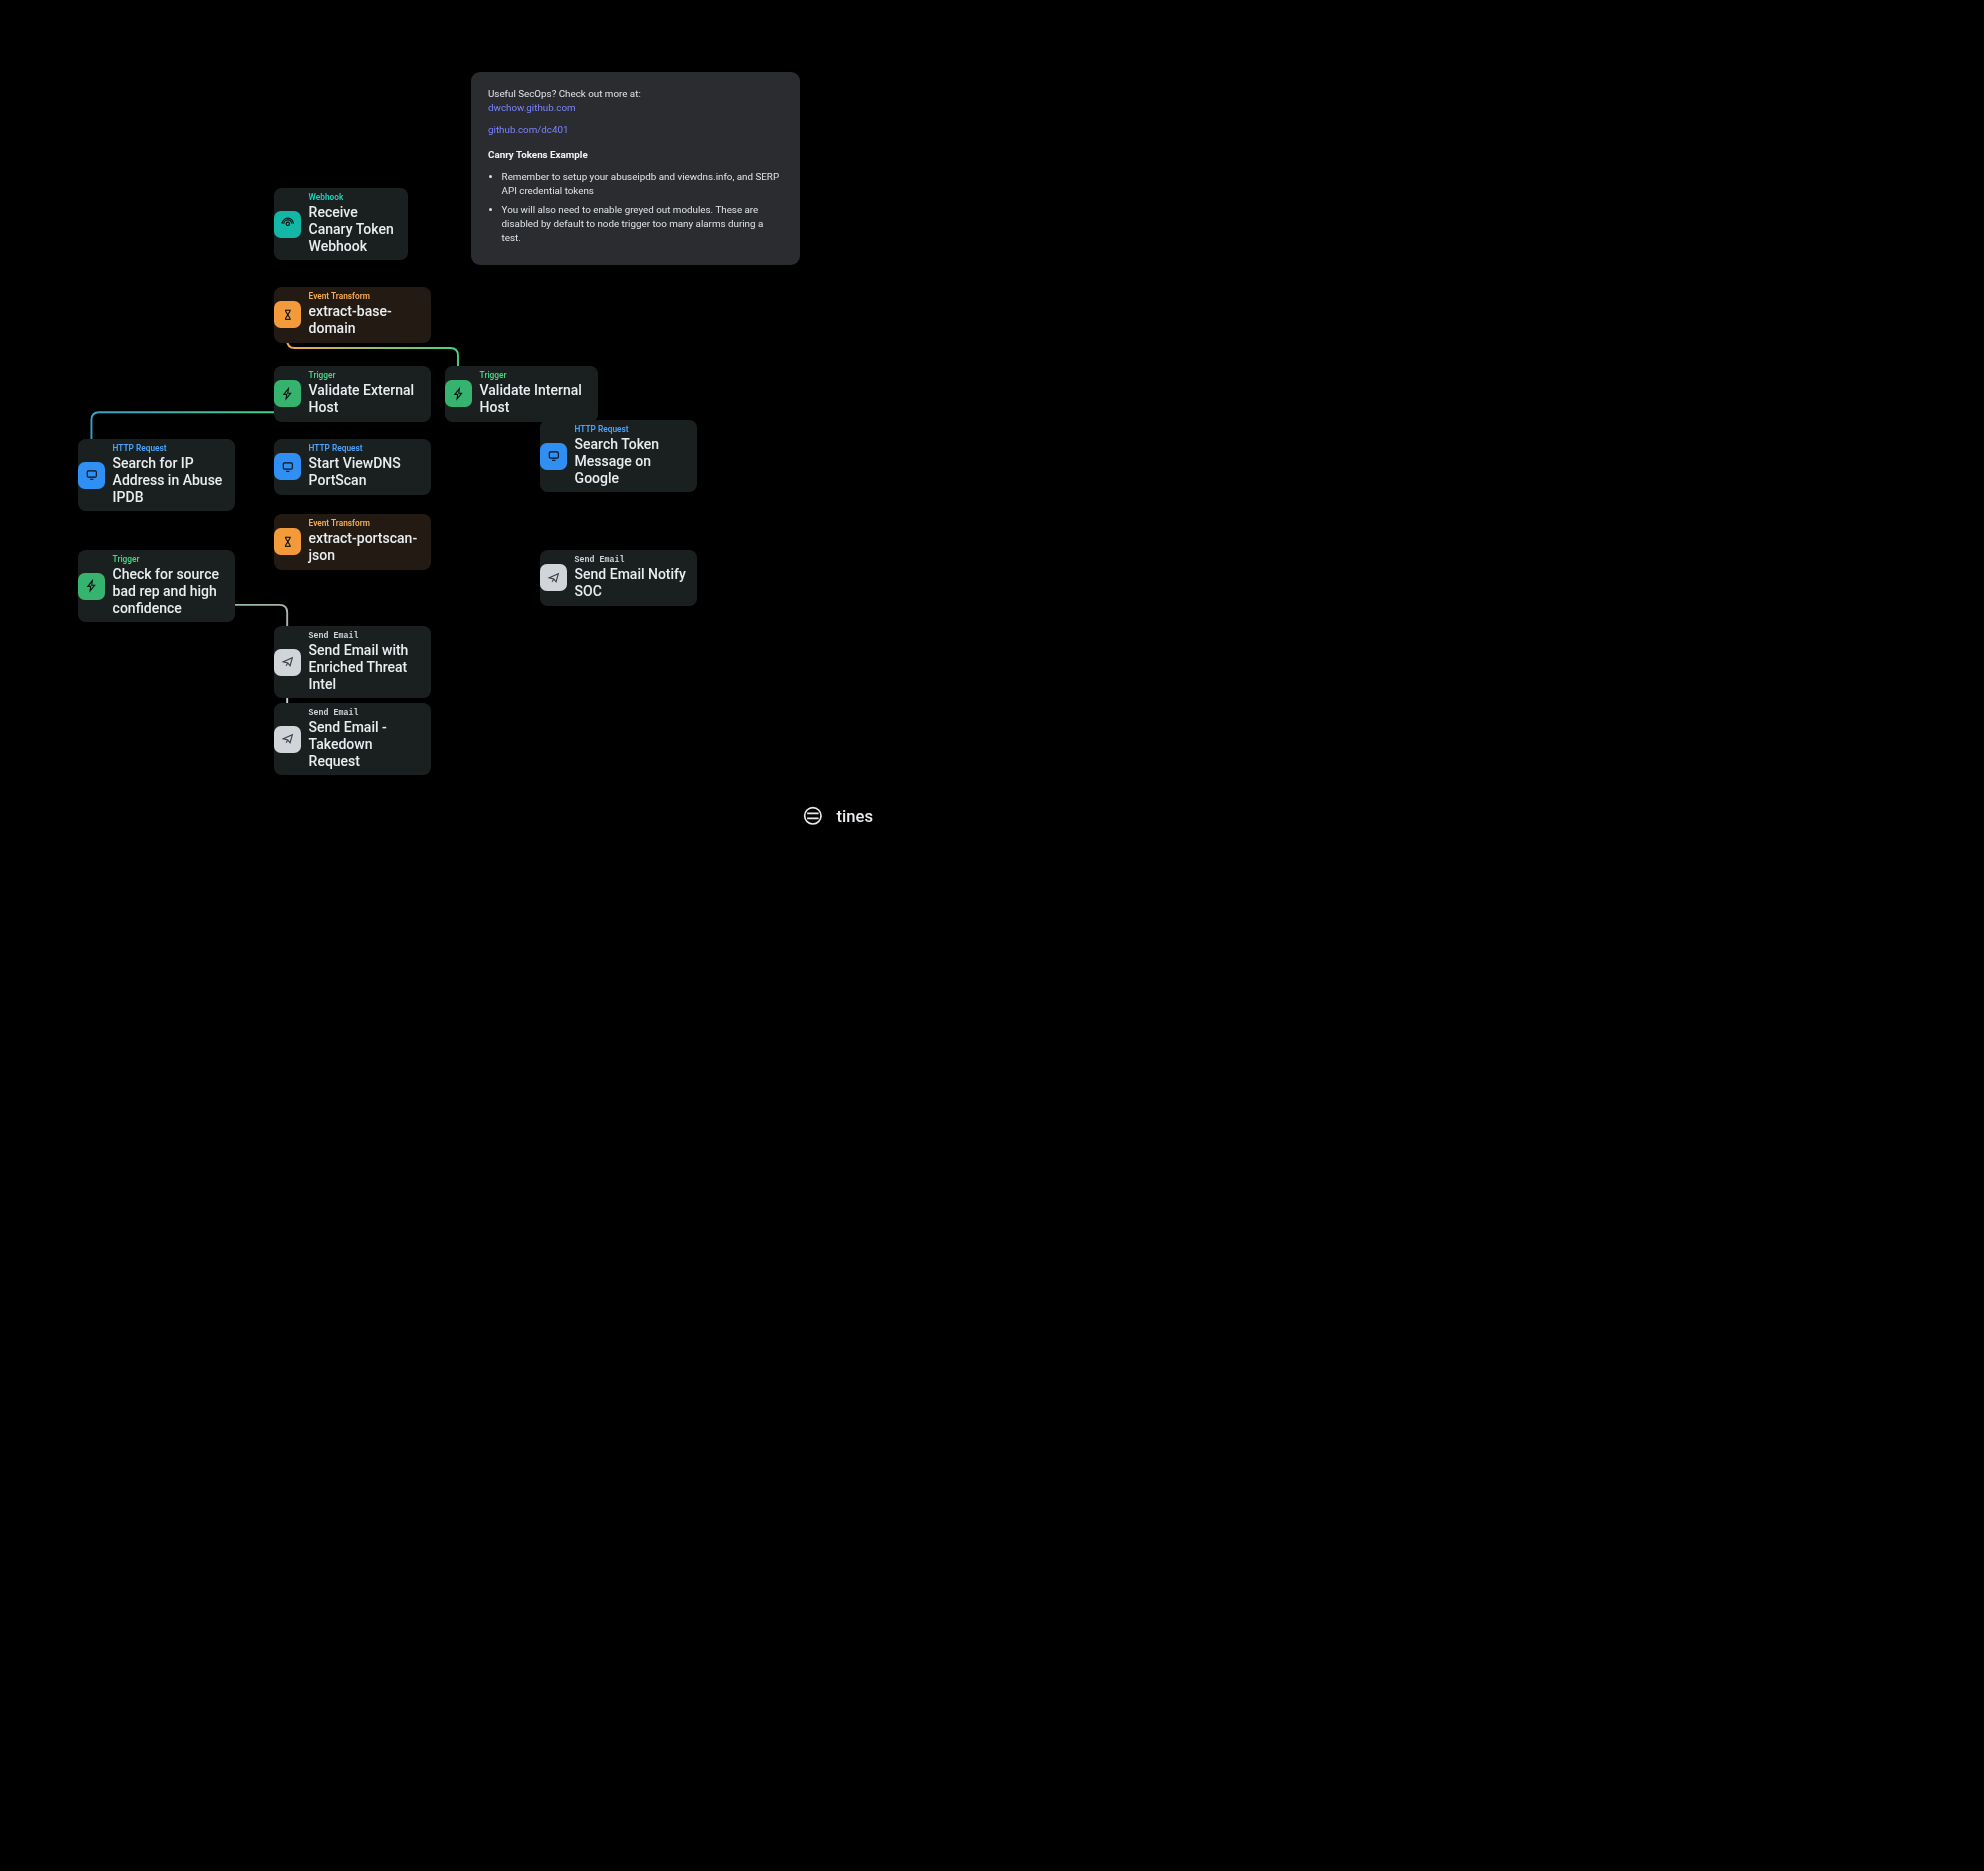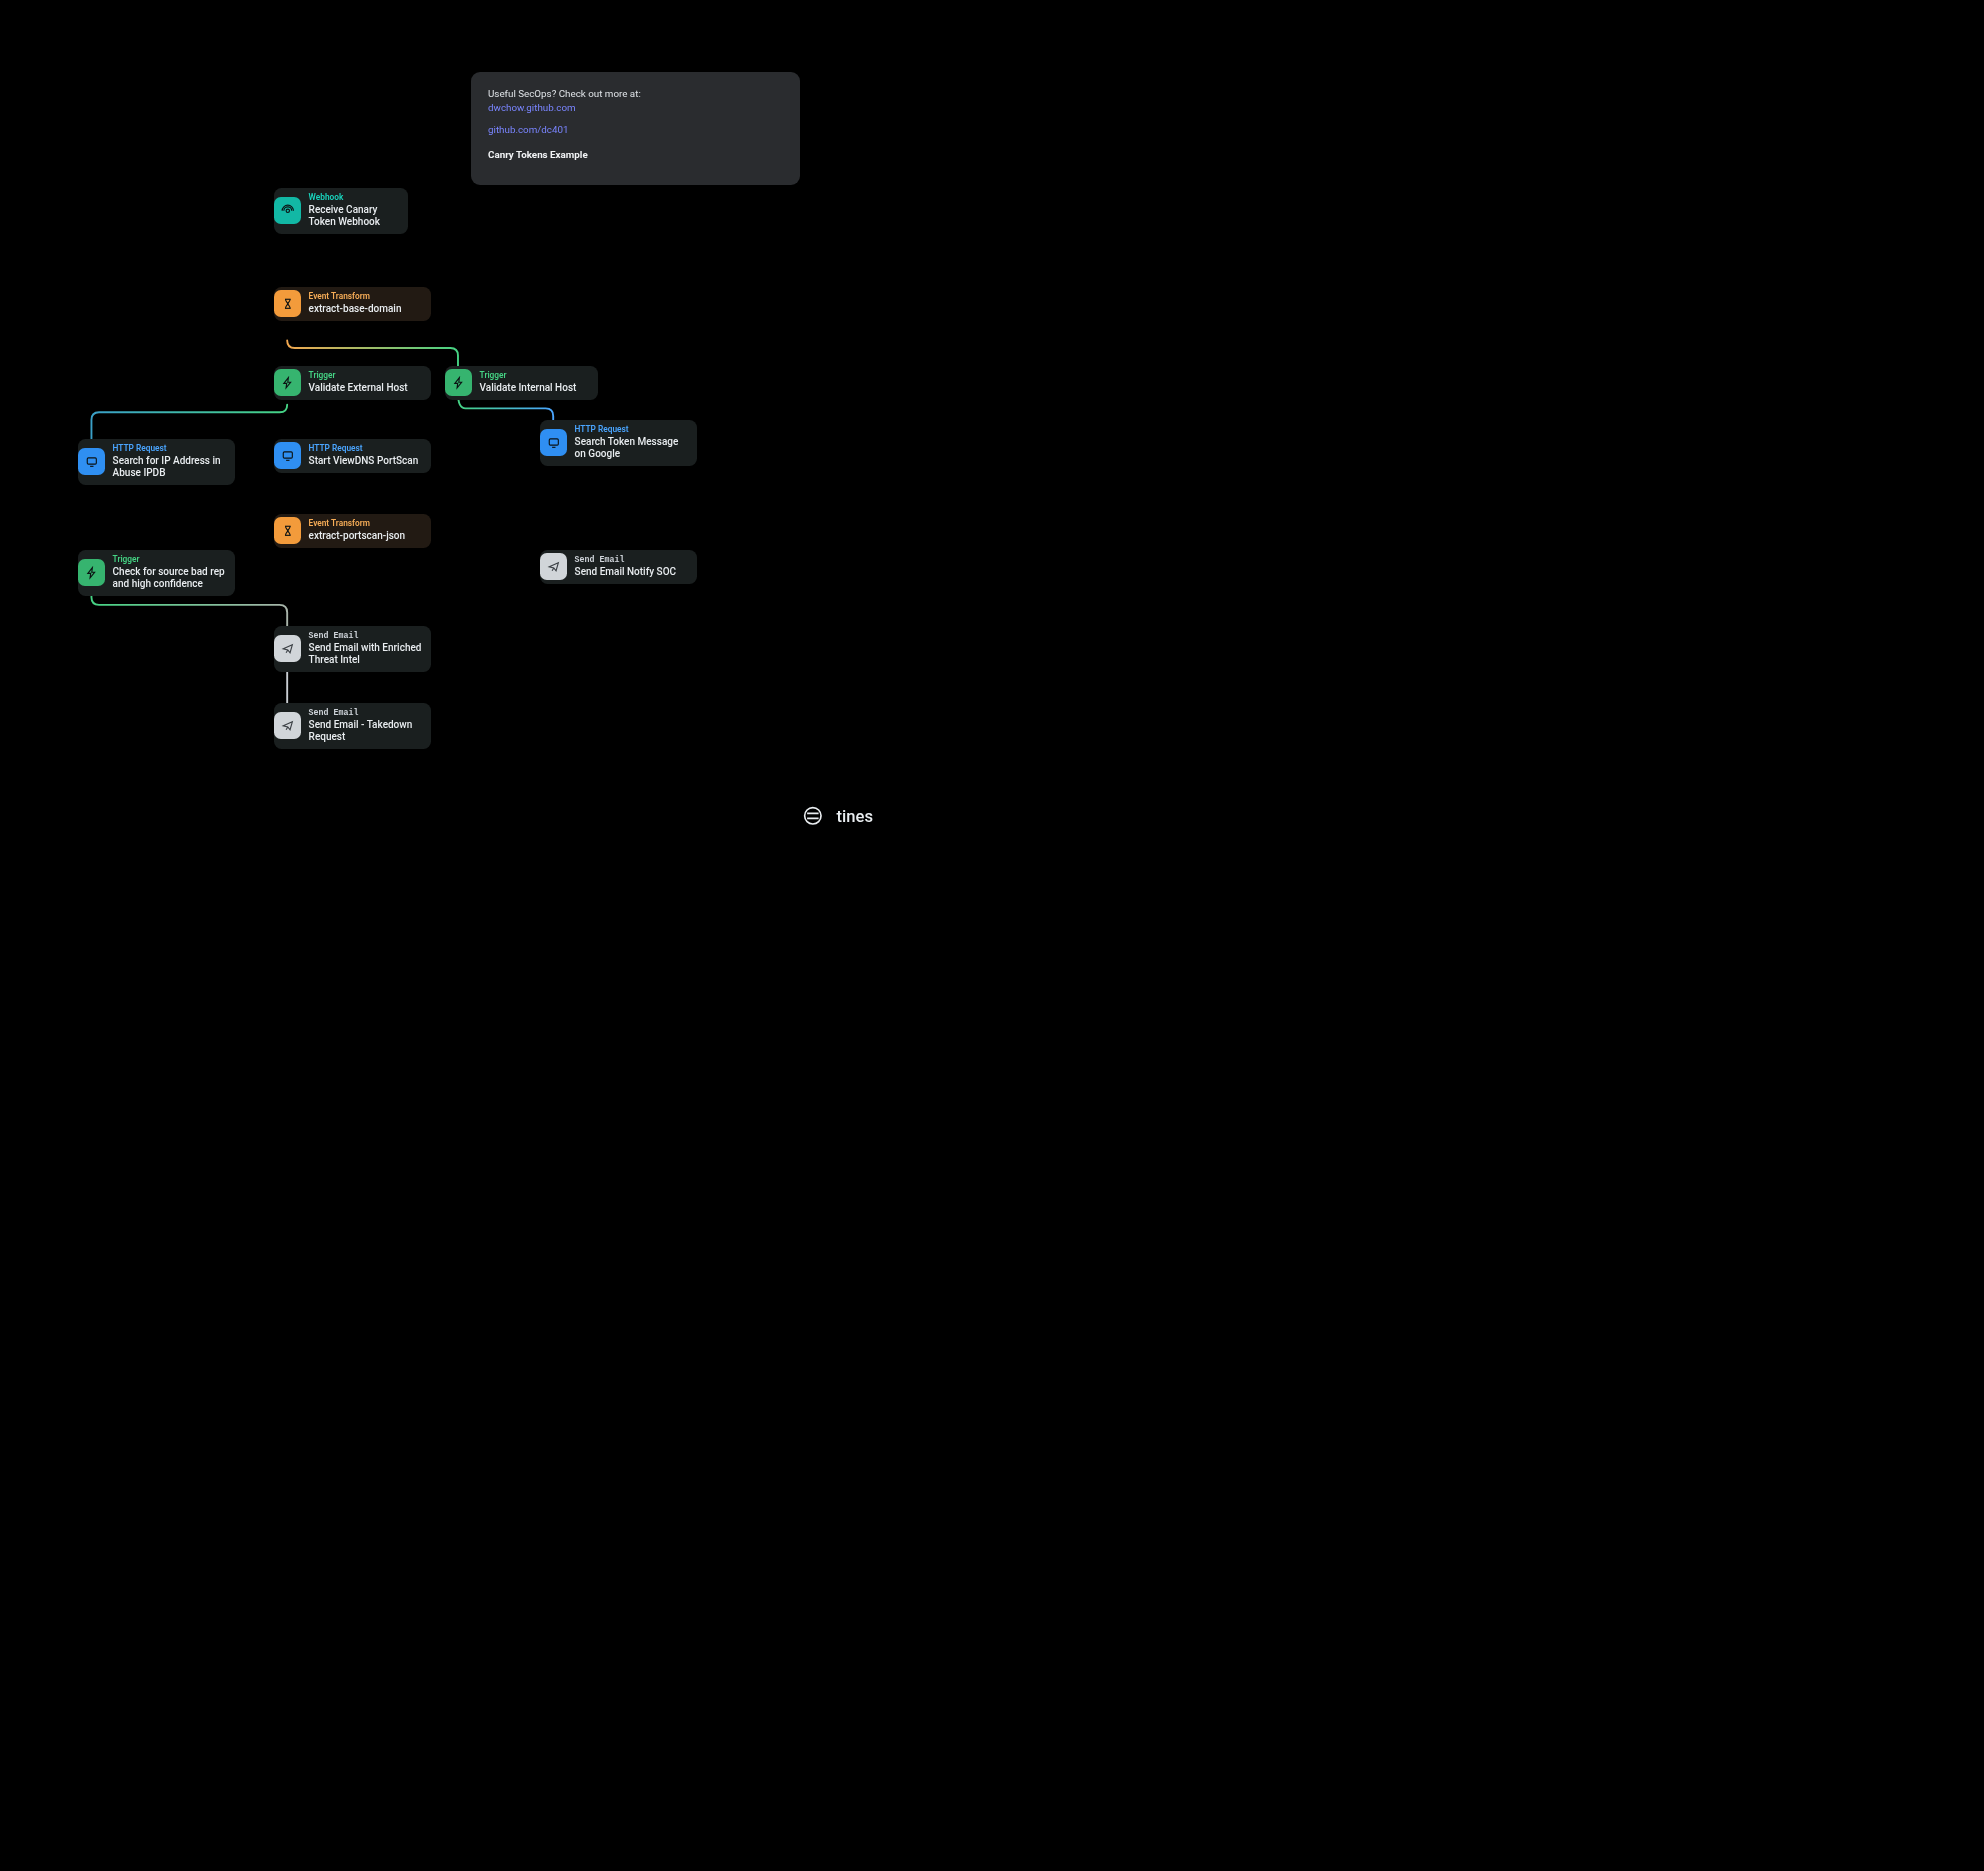--- a/index.html
+++ b/index.html
@@ -46,21 +46,21 @@
     line-height: 1.2;
     flex: 1;
     min-width: 0;
   }
   .node .type {
     font-size: 8.3px;
     font-weight: 600;
     margin-bottom: 1.5px;
   }
   .node .title {
-    font-size: 10px;
+    font-size: 14px;
     font-weight: 500;
     color: #e9edf0;
   }
   
   .webhook .iconbox { background: #12b8a5; }
   .webhook .type { color: #19d4bd; }
   .event-transform .iconbox { background: #f39b3b; }
   .event-transform .type { color: #f7ad57; }
   .event-transform.node { background: #221a13; }
   .trigger .iconbox { background: #36b46f; }
@@ -351,20 +351,24 @@
       <div class="title">Send Email Notify SOC</div>
     </div>
   </div>
 
   <div class="note" style="left:471px; top:72px;padding-left:17px;">
     <div>Useful SecOps? Check out more at:</div>
     <div><a href="#">dwchow.github.com</a></div>
     <div style="height:7.6px"></div>
     <div><a href="#">github.com/dc401</a></div>
     <div class="heading">Canry Tokens Example</div>
+    <ul>
+      <li>Remember to setup your abuseipdb and viewdns.info, and SERP API credential tokens</li>
+      <li>You will also need to enable greyed out modules. These are disabled by default to node trigger too many alarms during a test.</li>
+    </ul>
   </div>
 
   <div class="brand">
     <svg viewBox="0 0 24 24">
       <circle cx="12" cy="12" r="10" fill="none" stroke="#e9edf0" stroke-width="2"></circle>
       <path d="M5 9h14M5 15h14" stroke="#e9edf0" stroke-width="2" fill="none"></path>
     </svg>
     <span>tines</span>
   </div>
 

